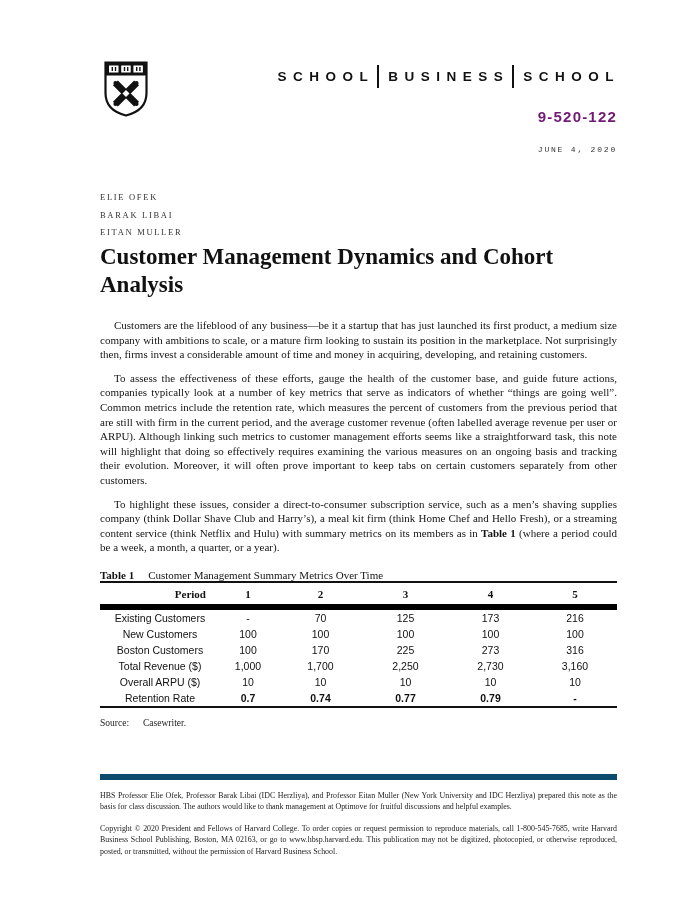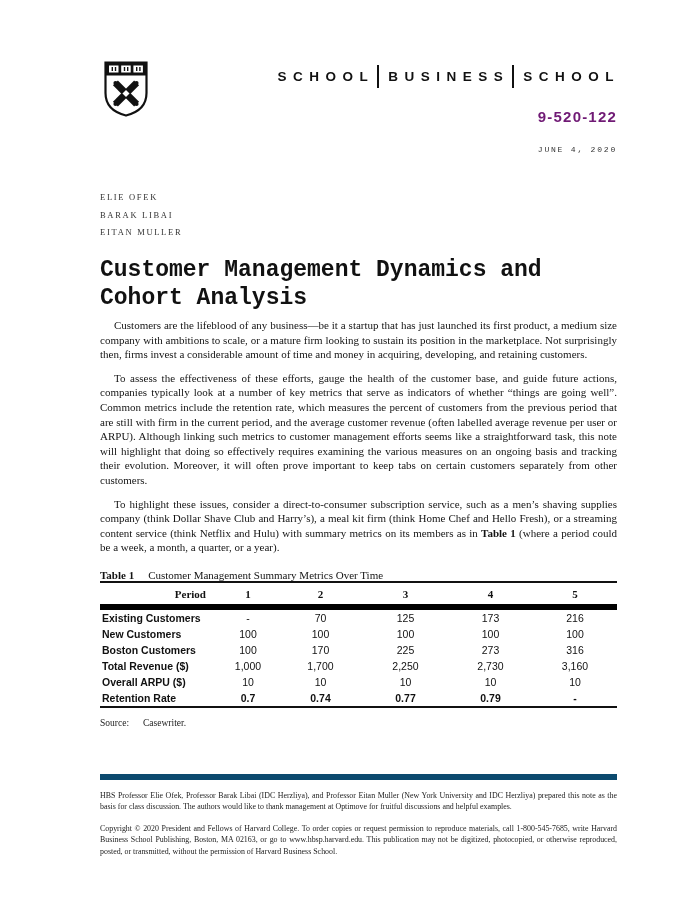--- a/index.html
+++ b/index.html
@@ -34,22 +34,22 @@
     font-size:8px; letter-spacing:1.8px; color:#333; margin-top:20px;
   }
 
   
   .authors { position:absolute; left:100px; top:192px; }
   .author {
     font-family:"Liberation Serif", serif;
     font-size:8.5px; letter-spacing:1.7px; color:#333; margin-bottom:7.5px;
   }
   .title {
-    position:absolute; left:100px; top:257px; width:522px;
-    font-family:Liberation Mono, monospace;
+    position:absolute; left:100px; top:243px; width:522px;
+    font-family:Liberation Serif, serif;
     font-weight:bold; font-size:23px; line-height:27.5px; color:#111;
   }
 
   
   .main { position:absolute; left:100px; top:318px; width:517px; }
   .para {
     font-size:11px; line-height:14.6px;
     text-align:justify; text-indent:14px;
     margin-bottom:9px; color:#141414;
   }
@@ -66,21 +66,21 @@
   }
   table.metrics thead tr { border-bottom:6px solid #000000; }
   table.metrics thead th {
     font-family:"Liberation Serif", serif;
     font-weight:bold; font-size:11px; padding:5px 0 4px;
     text-align:center;
   }
   table.metrics thead th.period { text-align:right; padding-right:12px; }
   table.metrics tbody th.rowlabel {
     font-family:"Liberation Sans", sans-serif;
-    font-weight:bold; font-size:10.5px; text-align:left;
+    font-weight:normal; font-size:10.5px; text-align:center;
     padding:2px 0 2px 2px;
   }
   table.metrics tbody td {
     font-family:"Liberation Sans", sans-serif;
     font-size:10.5px; text-align:center; padding:2px 0;
   }
   table.metrics tbody tr.bold-values td { font-weight:bold; }
 
   .source-line { margin-top:10px; font-size:9.5px; color:#222; }
   .source-line .src-label { margin-right:14px; }

